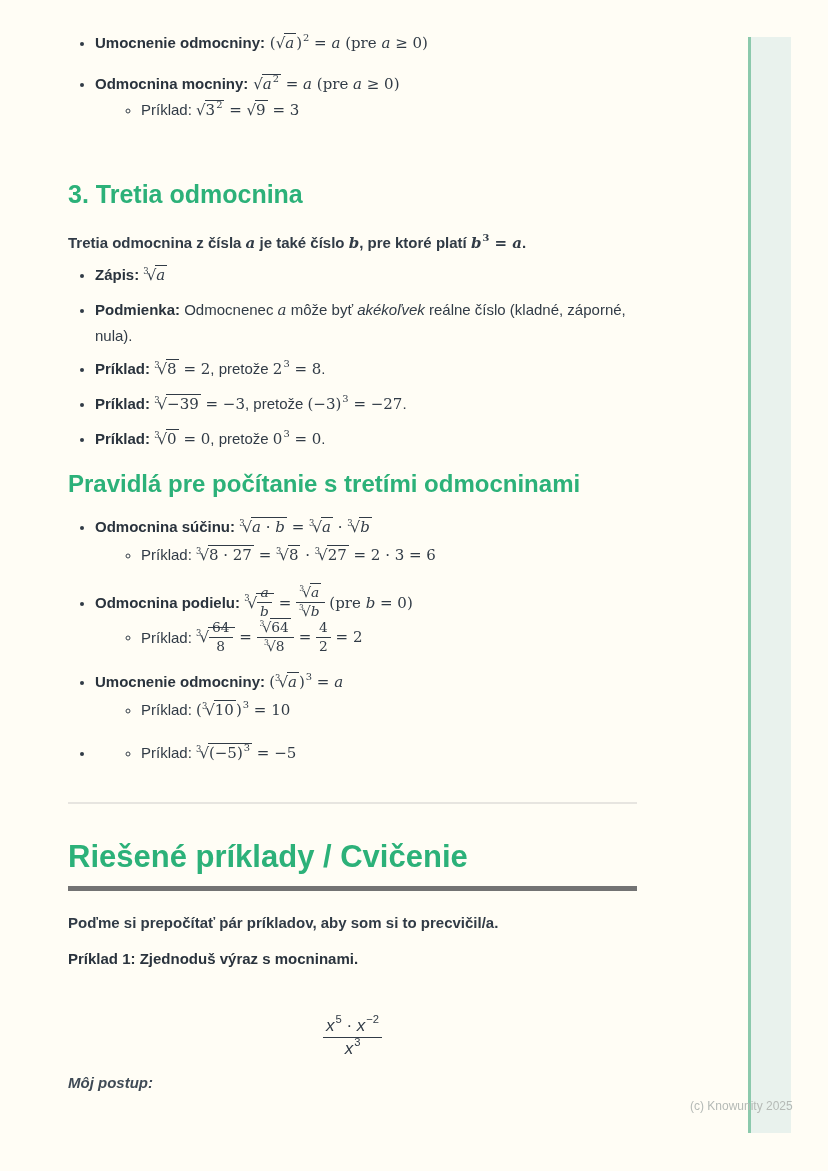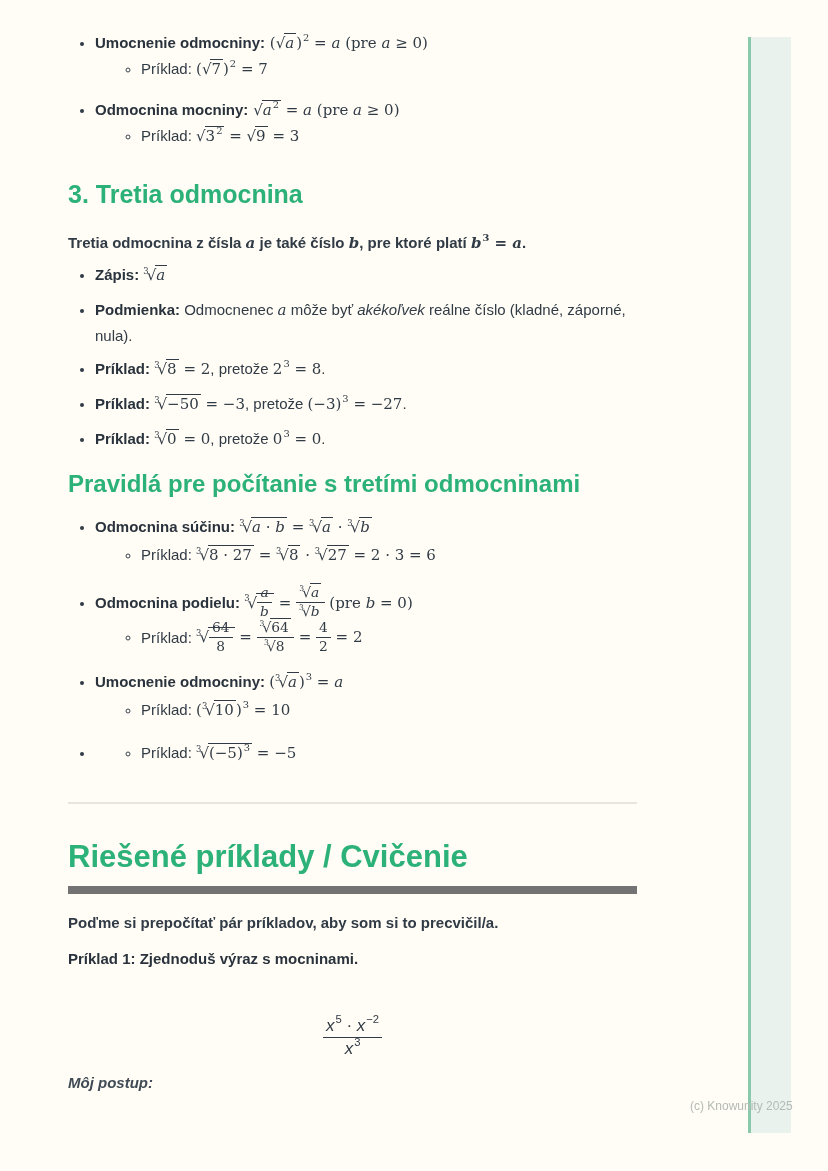--- a/index.html
+++ b/index.html
@@ -10,21 +10,21 @@
     color:#313b46;
     position:relative;
     overflow:hidden;
   }
   .page{position:relative;width:828px;height:1171px;}
   .content{position:absolute;left:68px;top:0;width:569px;}
   .blk{position:absolute;left:0;width:100%;}
 
   
   h1,h2,h3{margin:0;font-weight:bold;color:#2cb179;}
-  h1{font-size:31px;line-height:38px;padding-bottom:10px;border-bottom:8px solid #737373;}
+  h1{font-size:31px;line-height:38px;padding-bottom:10px;border-bottom:5px solid #737373;}
   h2{font-size:25px;line-height:32px;}
   h3{font-size:24px;line-height:27px;}
 
   p{margin:0;font-size:15px;line-height:26px;font-weight:bold;}
   .bold-line{font-weight:bold;}
   .italic-line{font-style:italic;color:#3f4a55;}
 
   
   ul.lvl1{margin:0;padding-left:27px;list-style:disc outside;}
   ul.lvl1 > li{margin:0 0 15px 0;font-size:15px;line-height:26px;}
@@ -64,25 +64,20 @@
 </head>
 <body>
 
 <div class="page">
 
   <div class="content">
 
     <ul class="lvl1 blk" style="top:30px">
         <li>
           <div class="li-line"><strong>Umocnenie odmocniny:</strong><span class="math"> (<span class="rad"><span class="rsgn">√</span><span class="vin"><i class="mvar">a</i></span></span>)<sup class="msup">2</sup> = <i class="mvar">a</i> (pre <i class="mvar">a</i> ≥ 0)</span></div>
-          <ul class="sub">
-            <li>
-              <div class="li-line">Príklad: <span class="math">(<span class="rad"><span class="rsgn">√</span><span class="vin">7</span></span>)<sup class="msup">2</sup> = 7</span></div>
-            </li>
-          </ul>
         </li>
         <li>
           <div class="li-line"><strong>Odmocnina mocniny:</strong><span class="math"> <span class="rad"><span class="rsgn">√</span><span class="vin"><i class="mvar">a</i><sup class="msup">2</sup></span></span> = <i class="mvar">a</i> (pre <i class="mvar">a</i> ≥ 0)</span></div>
           <ul class="sub">
             <li>
               <div class="li-line">Príklad: <span class="math"><span class="rad"><span class="rsgn">√</span><span class="vin">3<sup class="msup">2</sup></span></span> = <span class="rad"><span class="rsgn">√</span><span class="vin">9</span></span> = 3</span></div>
             </li>
           </ul>
         </li>
       </ul>
@@ -95,21 +90,21 @@
         <li>
           <div class="li-line"><strong>Zápis: </strong><span class="math"><span class="rad"><span class="ridx">3</span><span class="rsgn">√</span><span class="vin"><i class="mvar">a</i></span></span></span></div>
         </li>
         <li>
           <div class="li-line"><strong>Podmienka: </strong>Odmocnenec <span class="math"><i class="mvar">a</i></span> môže byť <em>akékoľvek</em> reálne číslo (kladné, záporné, nula).</div>
         </li>
         <li>
           <div class="li-line"><strong>Príklad: </strong><span class="math"><span class="rad"><span class="ridx">3</span><span class="rsgn">√</span><span class="vin">8</span></span> = 2</span>, pretože <span class="math">2<sup class="msup">3</sup> = 8</span>.</div>
         </li>
         <li>
-          <div class="li-line"><strong>Príklad: </strong><span class="math"><span class="rad"><span class="ridx">3</span><span class="rsgn">√</span><span class="vin">−50</span></span> = −3</span>, pretože <span class="math">(−3)<sup class="msup">3</sup> = −27</span>.</div>
+          <div class="li-line"><strong>Príklad: </strong><span class="math"><span class="rad"><span class="ridx">3</span><span class="rsgn">√</span><span class="vin">−39</span></span> = −3</span>, pretože <span class="math">(−3)<sup class="msup">3</sup> = −27</span>.</div>
         </li>
         <li>
           <div class="li-line"><strong>Príklad: </strong><span class="math"><span class="rad"><span class="ridx">3</span><span class="rsgn">√</span><span class="vin">0</span></span> = 0</span>, pretože <span class="math">0<sup class="msup">3</sup> = 0</span>.</div>
         </li>
       </ul>
 
     <h3 class="blk" style="top:470px">Pravidlá pre počítanie s tretími odmocninami</h3>
 
     <ul class="lvl1 blk" style="top:514px">
         <li>

